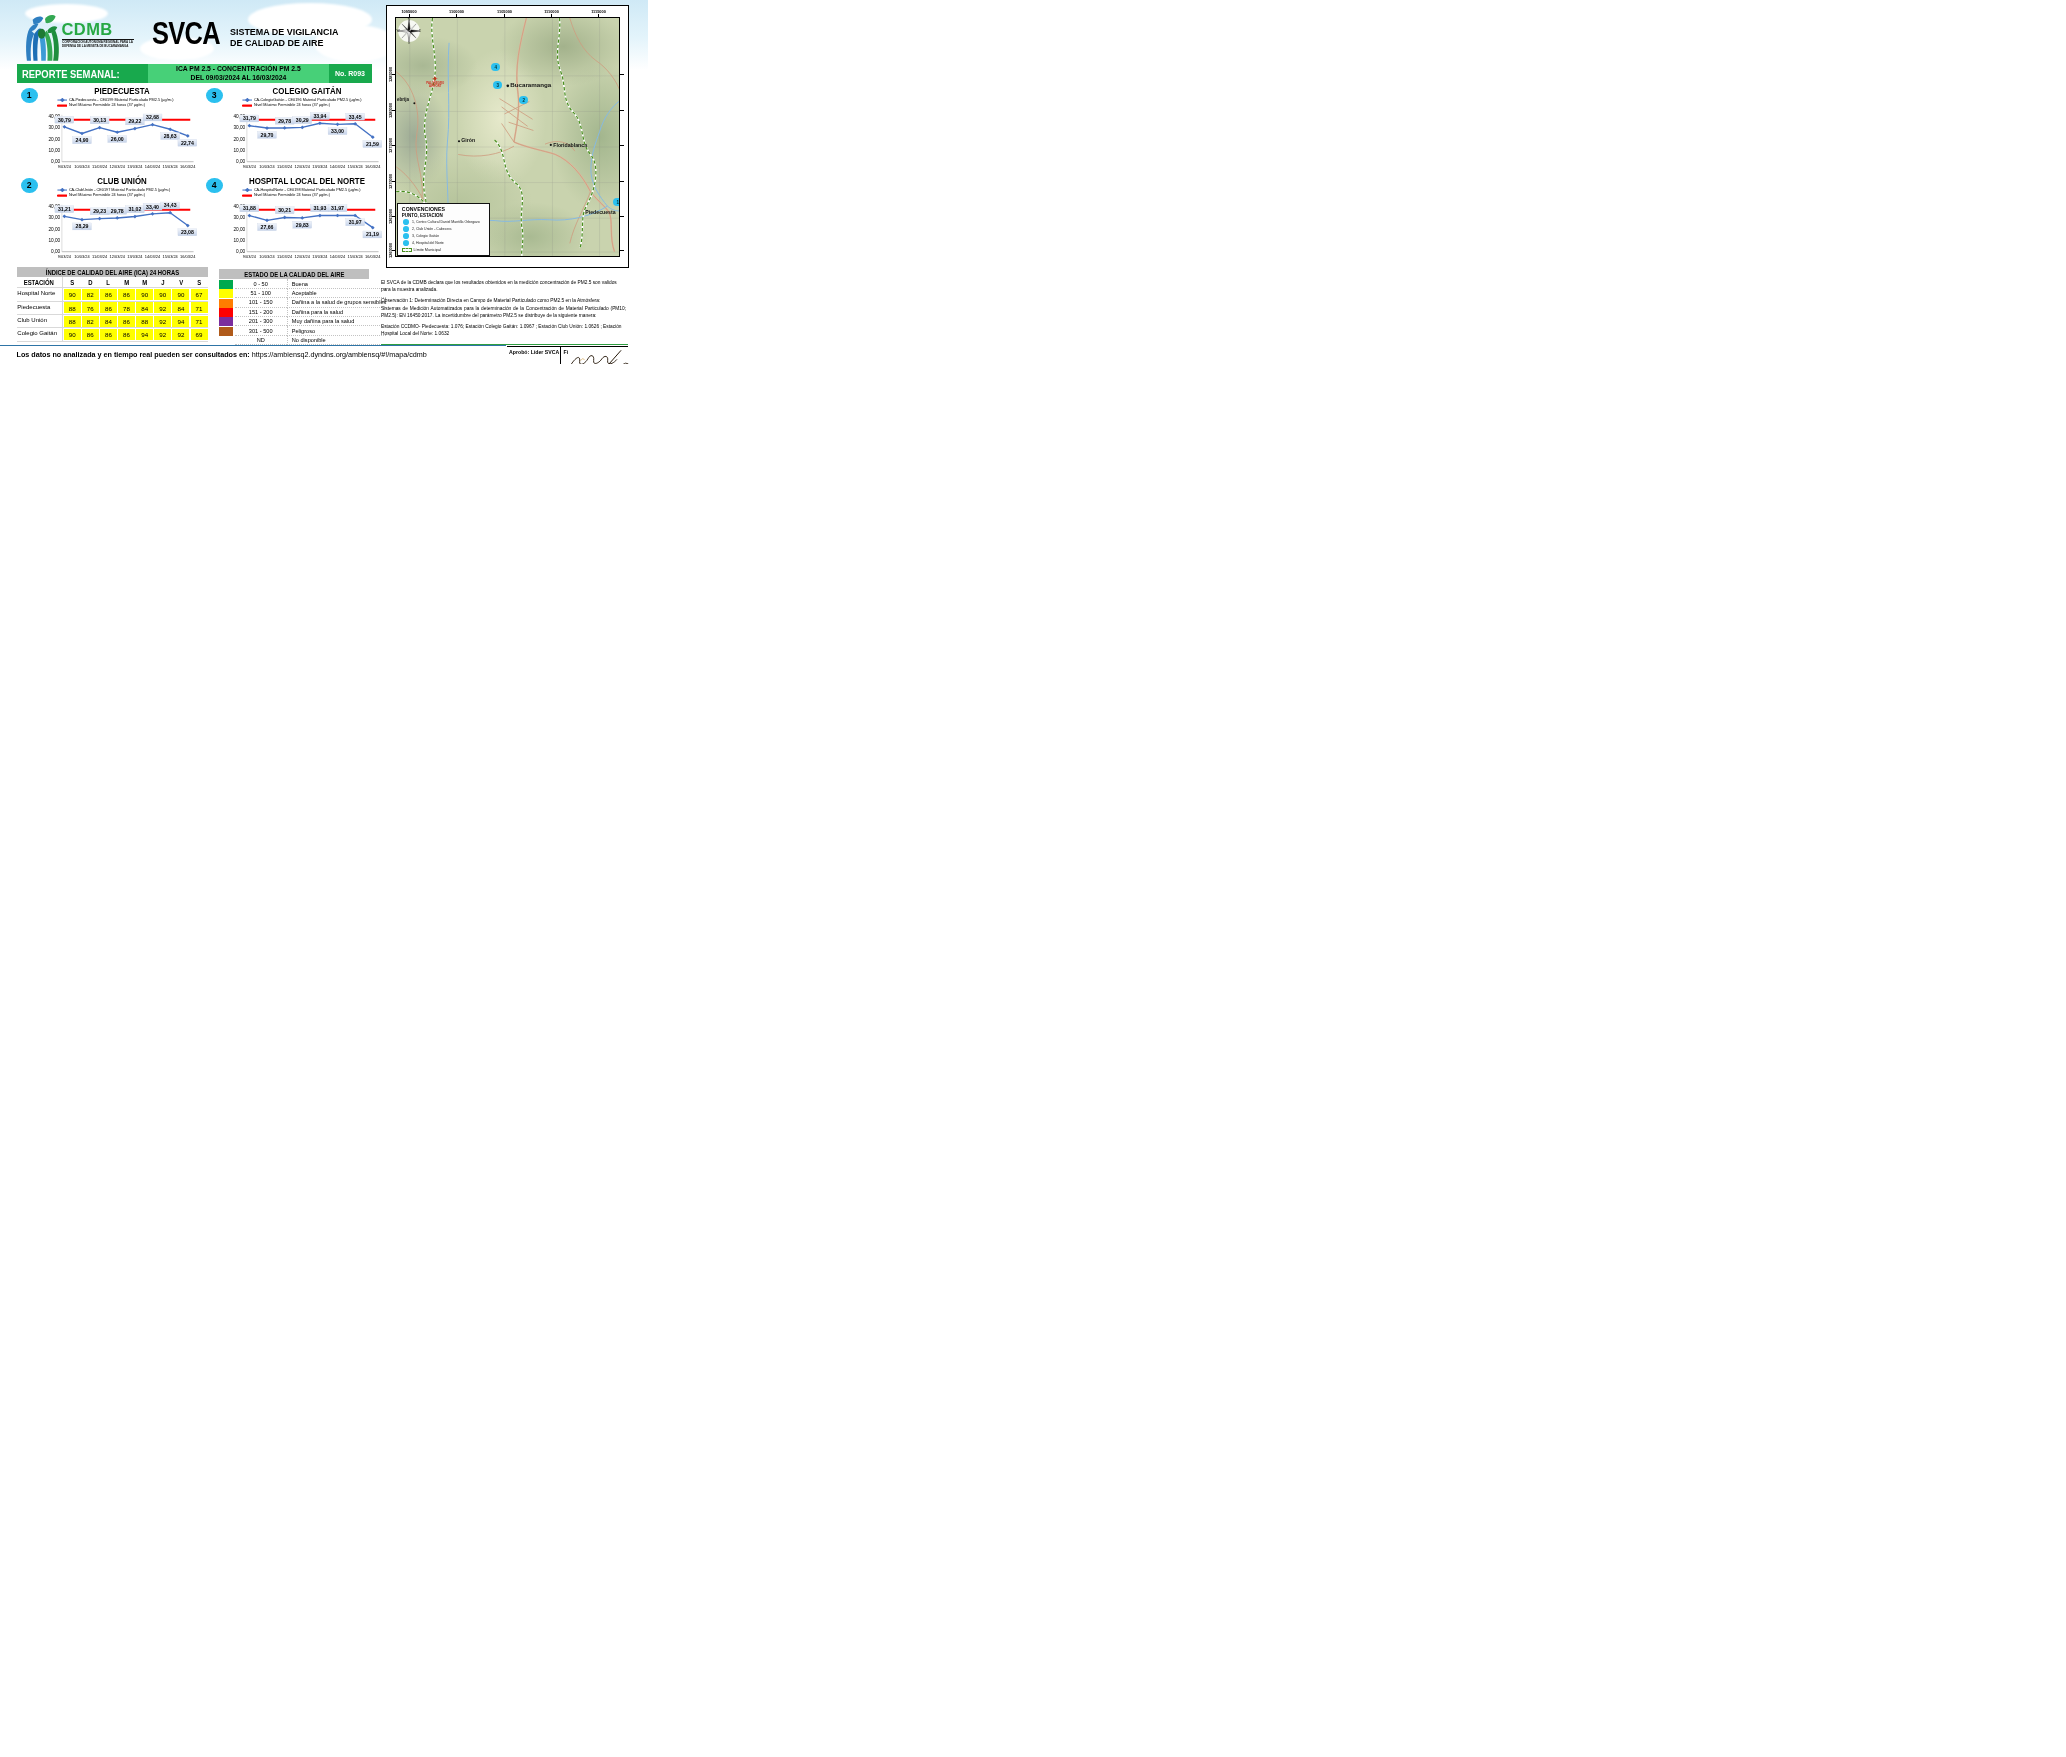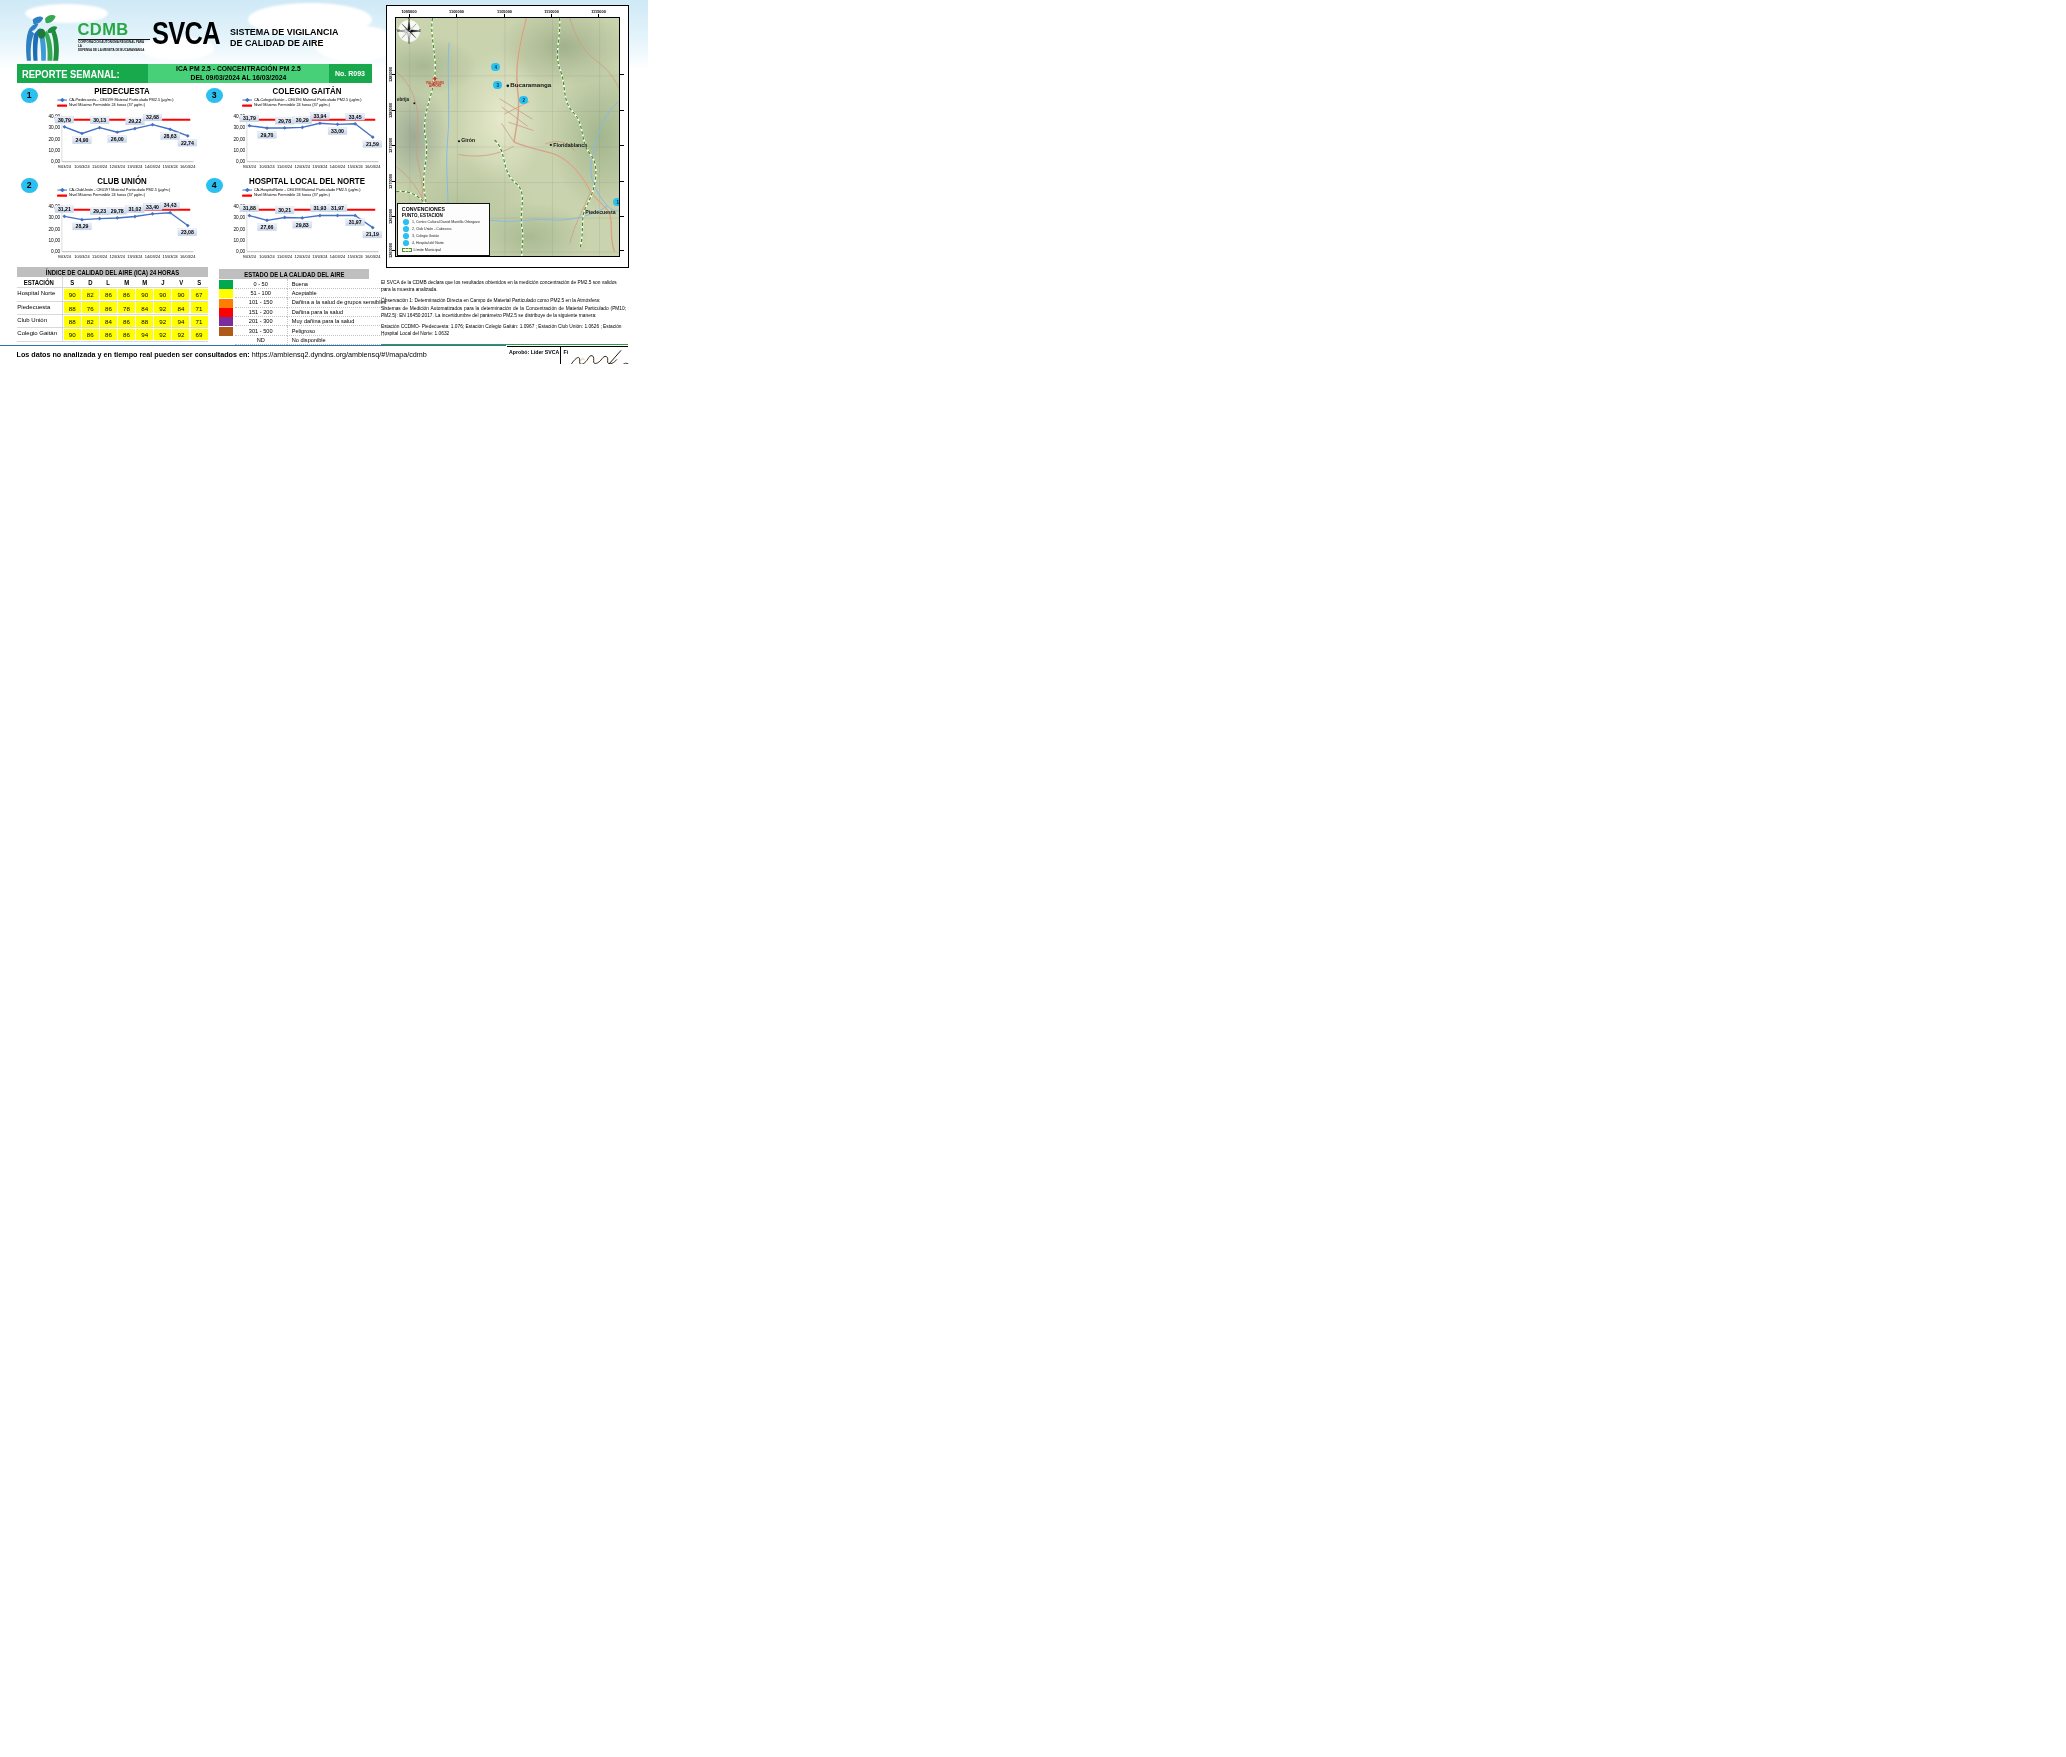--- a/index.html
+++ b/index.html
@@ -5,21 +5,21 @@
   html,body{margin:0;padding:0;background:#ffffff;}
   .page{position:relative;width:648px;height:364px;background:#ffffff;overflow:hidden;
         font-family:"Liberation Sans",sans-serif;color:#000;}
   
   .sky{position:absolute;left:0;top:0;width:100%;height:70px;
        background:linear-gradient(#cfe9f6 0%,#e4f4fb 55%,#ffffff 100%);}
   .cloud{position:absolute;background:#fff;border-radius:50%;filter:blur(1.2px);}
   
   .logo{position:absolute;left:21.5px;top:12.4px;width:124px;height:50px;}
   .logo svg{position:absolute;left:0;top:0;}
-  .logo-text{position:absolute;left:40px;top:9px;margin-left:16px;}
+  .logo-text{position:absolute;left:40px;top:9px;}
   .logo-brand{font-size:16.5px;font-weight:bold;color:#27a844;letter-spacing:0.4px;line-height:1;}
   .logo-rule{width:72px;height:1.2px;background:#111;margin:1.2px 0 1.2px 0;}
   .logo-tag{font-size:3.1px;font-weight:bold;color:#111;line-height:1.25;transform:scaleX(.96);transform-origin:left;}
   
   .svca{position:absolute;left:152px;top:20px;font-weight:bold;font-size:31px;line-height:.9;
         transform:scaleX(.82);transform-origin:left;letter-spacing:-0.8px;}
   .svca-sub{position:absolute;left:230px;top:26px;font-weight:bold;font-size:9.5px;line-height:1.18;
         transform:scaleX(.94);transform-origin:left;}
   
   .banner{position:absolute;left:16.5px;top:64px;width:355px;height:19px;display:flex;}

